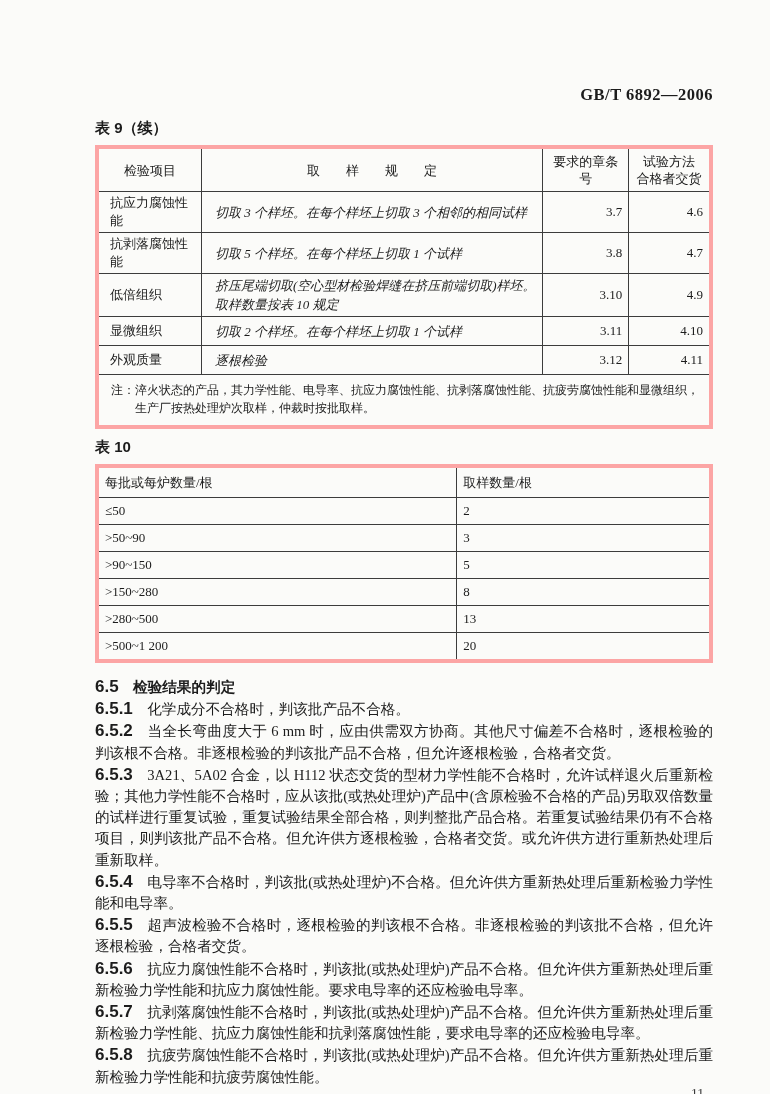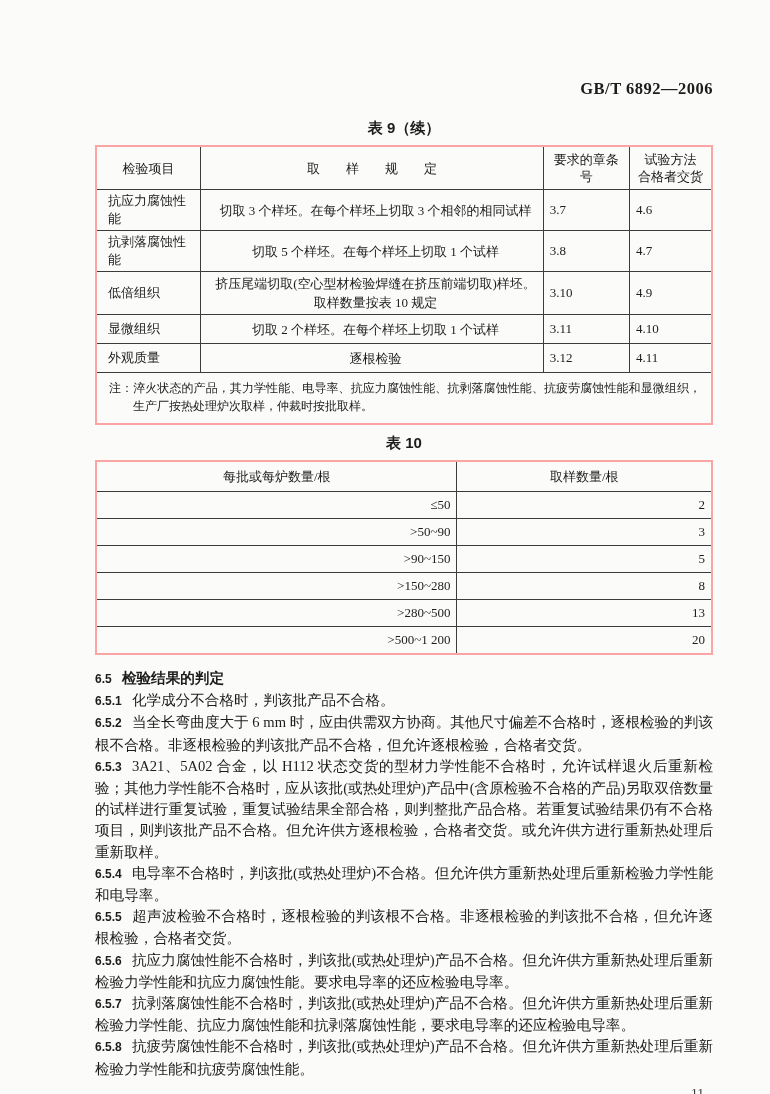--- a/index.html
+++ b/index.html
@@ -5,63 +5,63 @@
   html,body { margin:0; padding:0; }
   body {
     width:770px; height:1094px;
     background:#fbfbf9;
     font-family:"Liberation Serif", serif;
     color:#1c1c1c;
     position:relative;
     overflow:hidden;
   }
   .std-code {
-    position:absolute; top:79px; right:57px;
+    position:absolute; top:85px; right:57px;
     font-weight:bold; font-size:16.5px; letter-spacing:0.5px;
     font-family:"Liberation Serif", serif;
   }
   .content { position:absolute; left:95px; top:119px; width:618px; }
 
   .tbl-caption {
-    text-align:center; font-weight:bold; font-size:15px;
+    font-weight:bold; font-size:15px;
     font-family:"Liberation Sans", sans-serif;
     margin:0 0 7px 0;
   }
   .tbl-caption.second { margin-top:9px; }
 
   table {
     width:100%; border-collapse:collapse; table-layout:fixed;
-    border:2px solid #fca5a5; font-size:13px;
+    border:4px solid #fca5a5; font-size:13px;
   }
   th, td {
     border:1px solid #3c3c3c; padding:2px 6px;
     font-weight:normal; vertical-align:middle;
     overflow:hidden;
   }
   .t9 thead th { height:38px; text-align:center; line-height:17px; }
   .t9 tbody td { height:24px; }
   .c-item { padding-left:11px; text-align:left; }
-  .c-rule { padding-left:13px; text-align:center; line-height:19px; }
-  .c-num  { text-align:left; }
+  .c-rule { padding-left:13px; text-align:left; line-height:19px;font-style:italic; }
+  .c-num  { text-align:right; }
   .hdr2 span { display:block; }
 
   .note-cell { padding:6px 10px 8px 12px; }
   .note-text {
     display:block; font-size:12px; line-height:18px;
     padding-left:2em; text-indent:-2em; text-align:justify;
   }
 
-  .t10 th { height:25px; text-align:center; }
-  .t10 td { height:22px; text-align:right; }
+  .t10 th { height:25px; text-align:left; }
+  .t10 td { height:22px; text-align:left; }
 
   .clauses { margin-top:13px; font-size:14.6px; line-height:21.2px; }
   .clauses p { margin:0; text-align:justify; }
   .clause-num {
     font-weight:bold; margin-right:0.85em;
-    font-family:"Liberation Sans", sans-serif; font-size:12px;
+    font-family:"Liberation Sans", sans-serif; font-size:17px;
   }
   p.heading, p.heading .clause-text { font-weight:bold; }
   .page-num {
     position:absolute; top:1085px; right:66px;
     font-size:13.5px; color:#3a3a3a;
   }
 </style>
 </head>
 <body>
 

